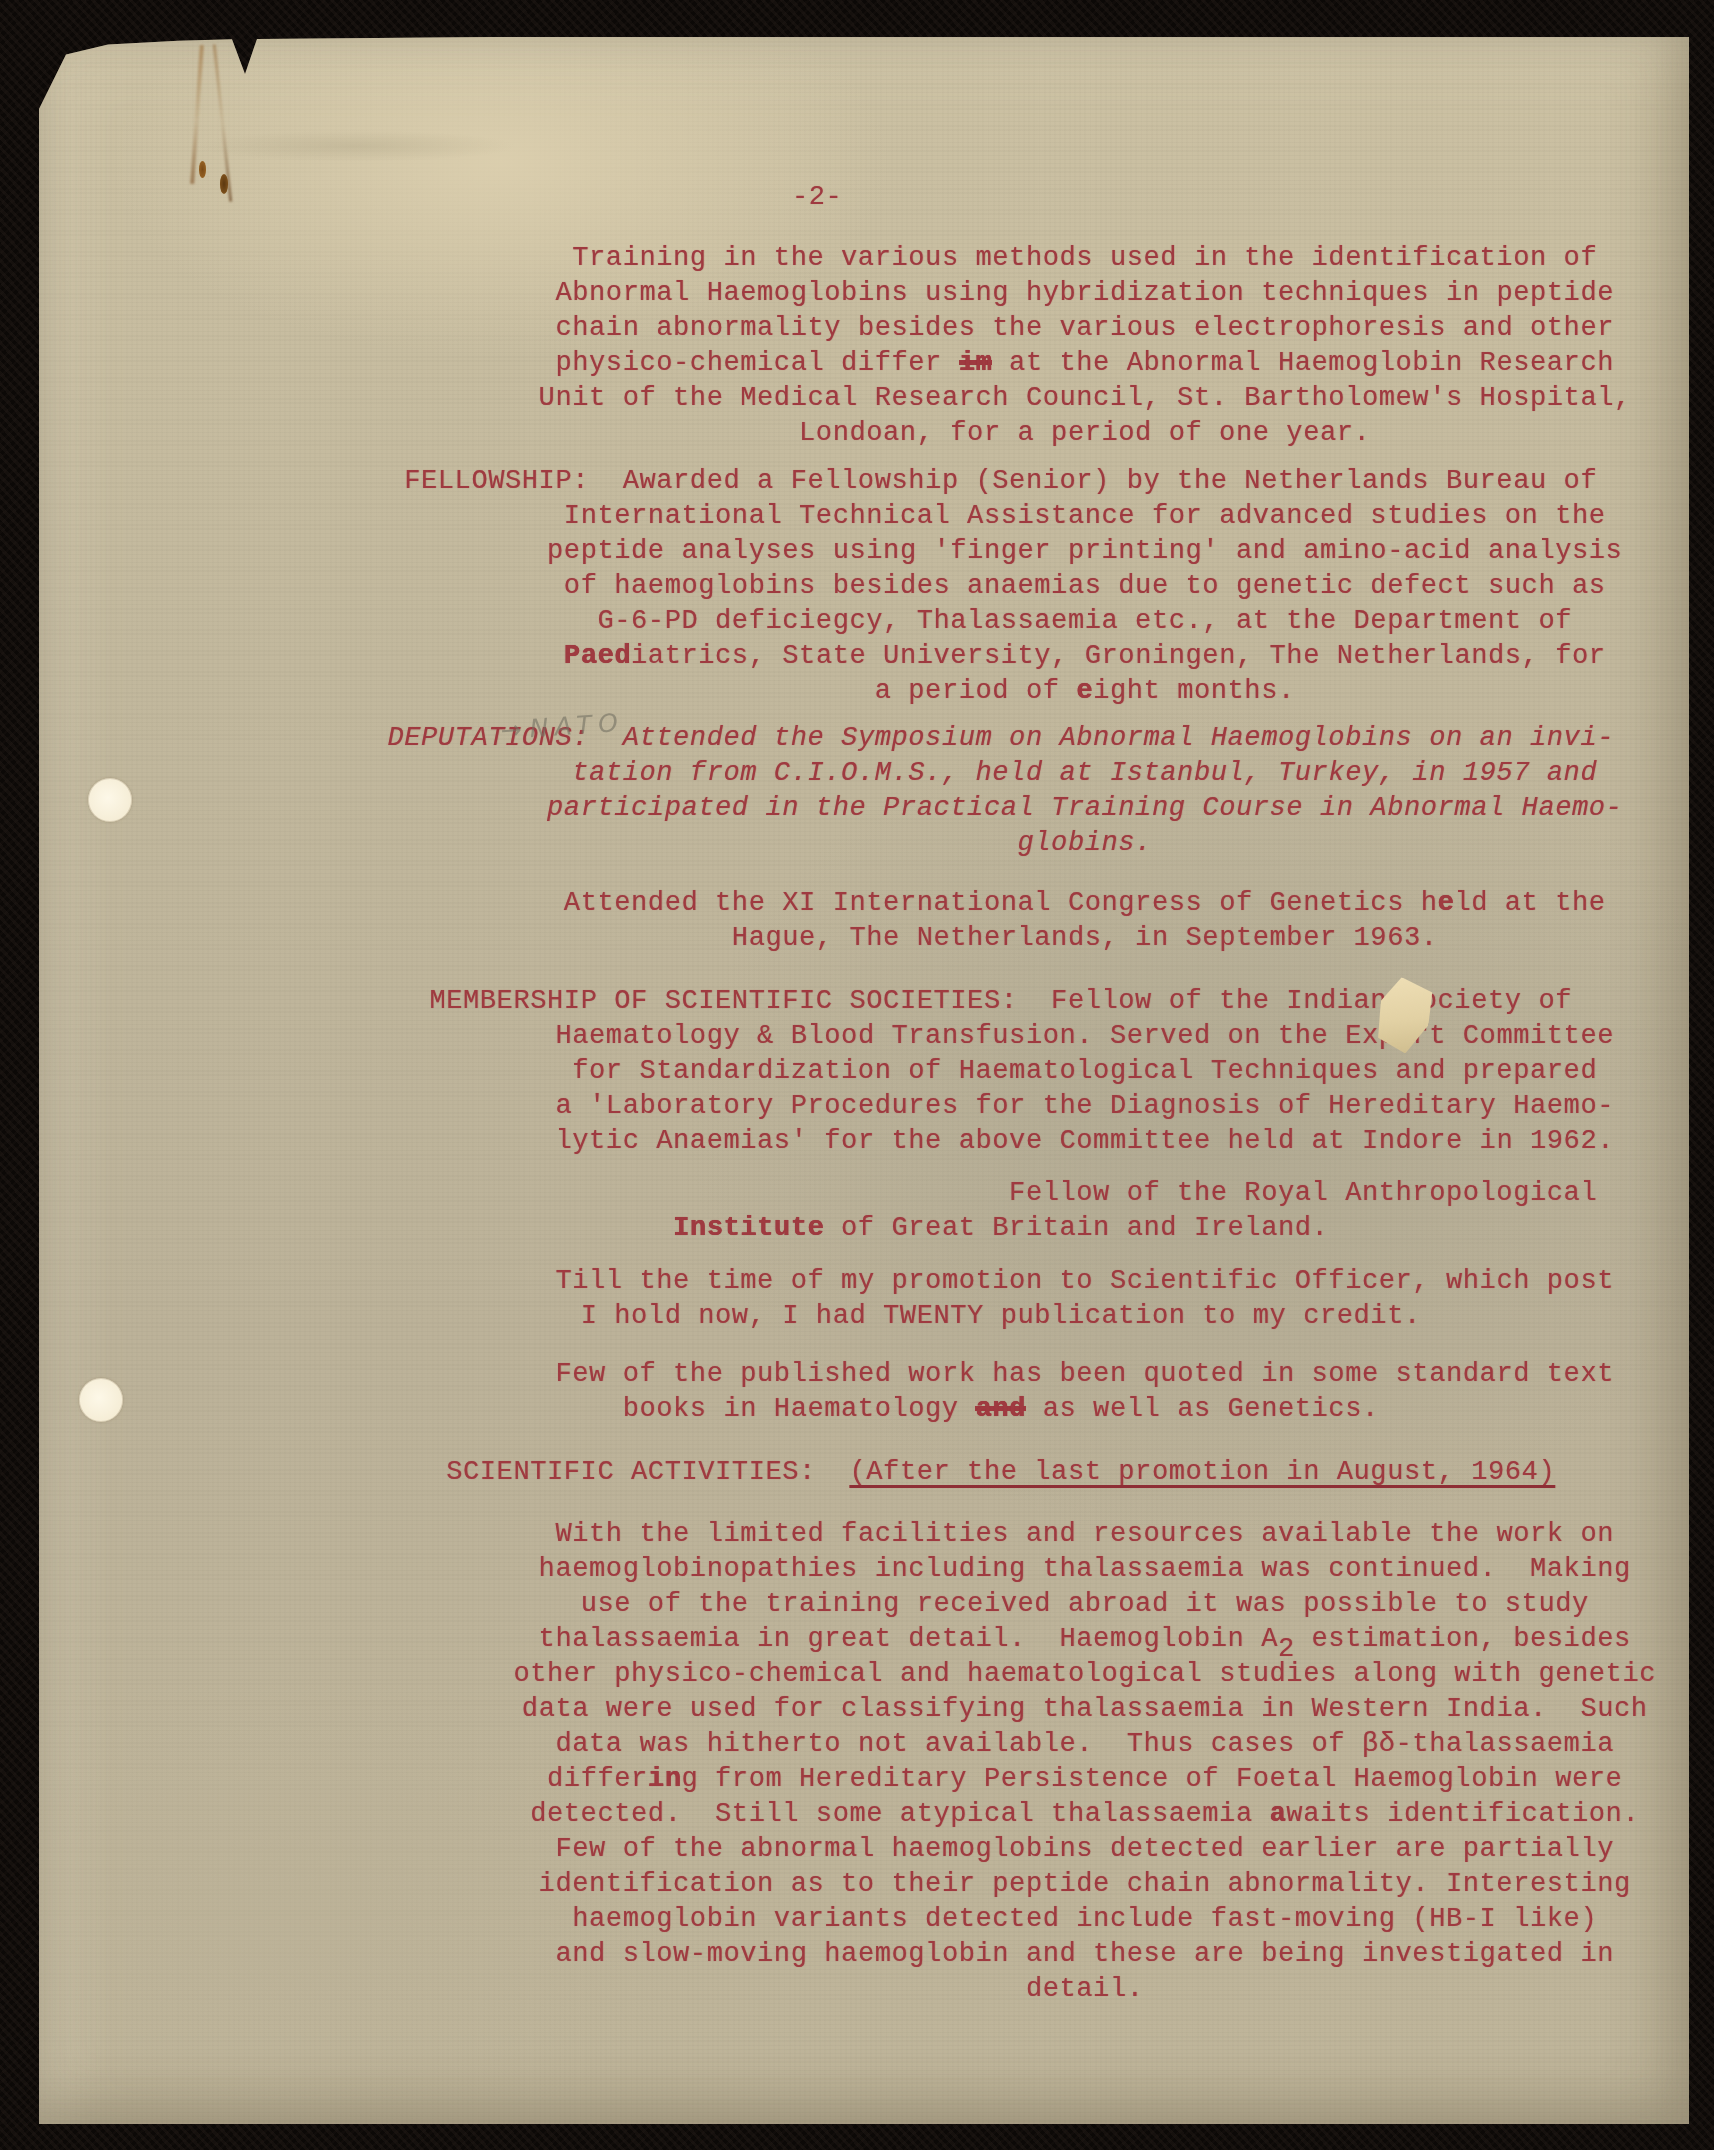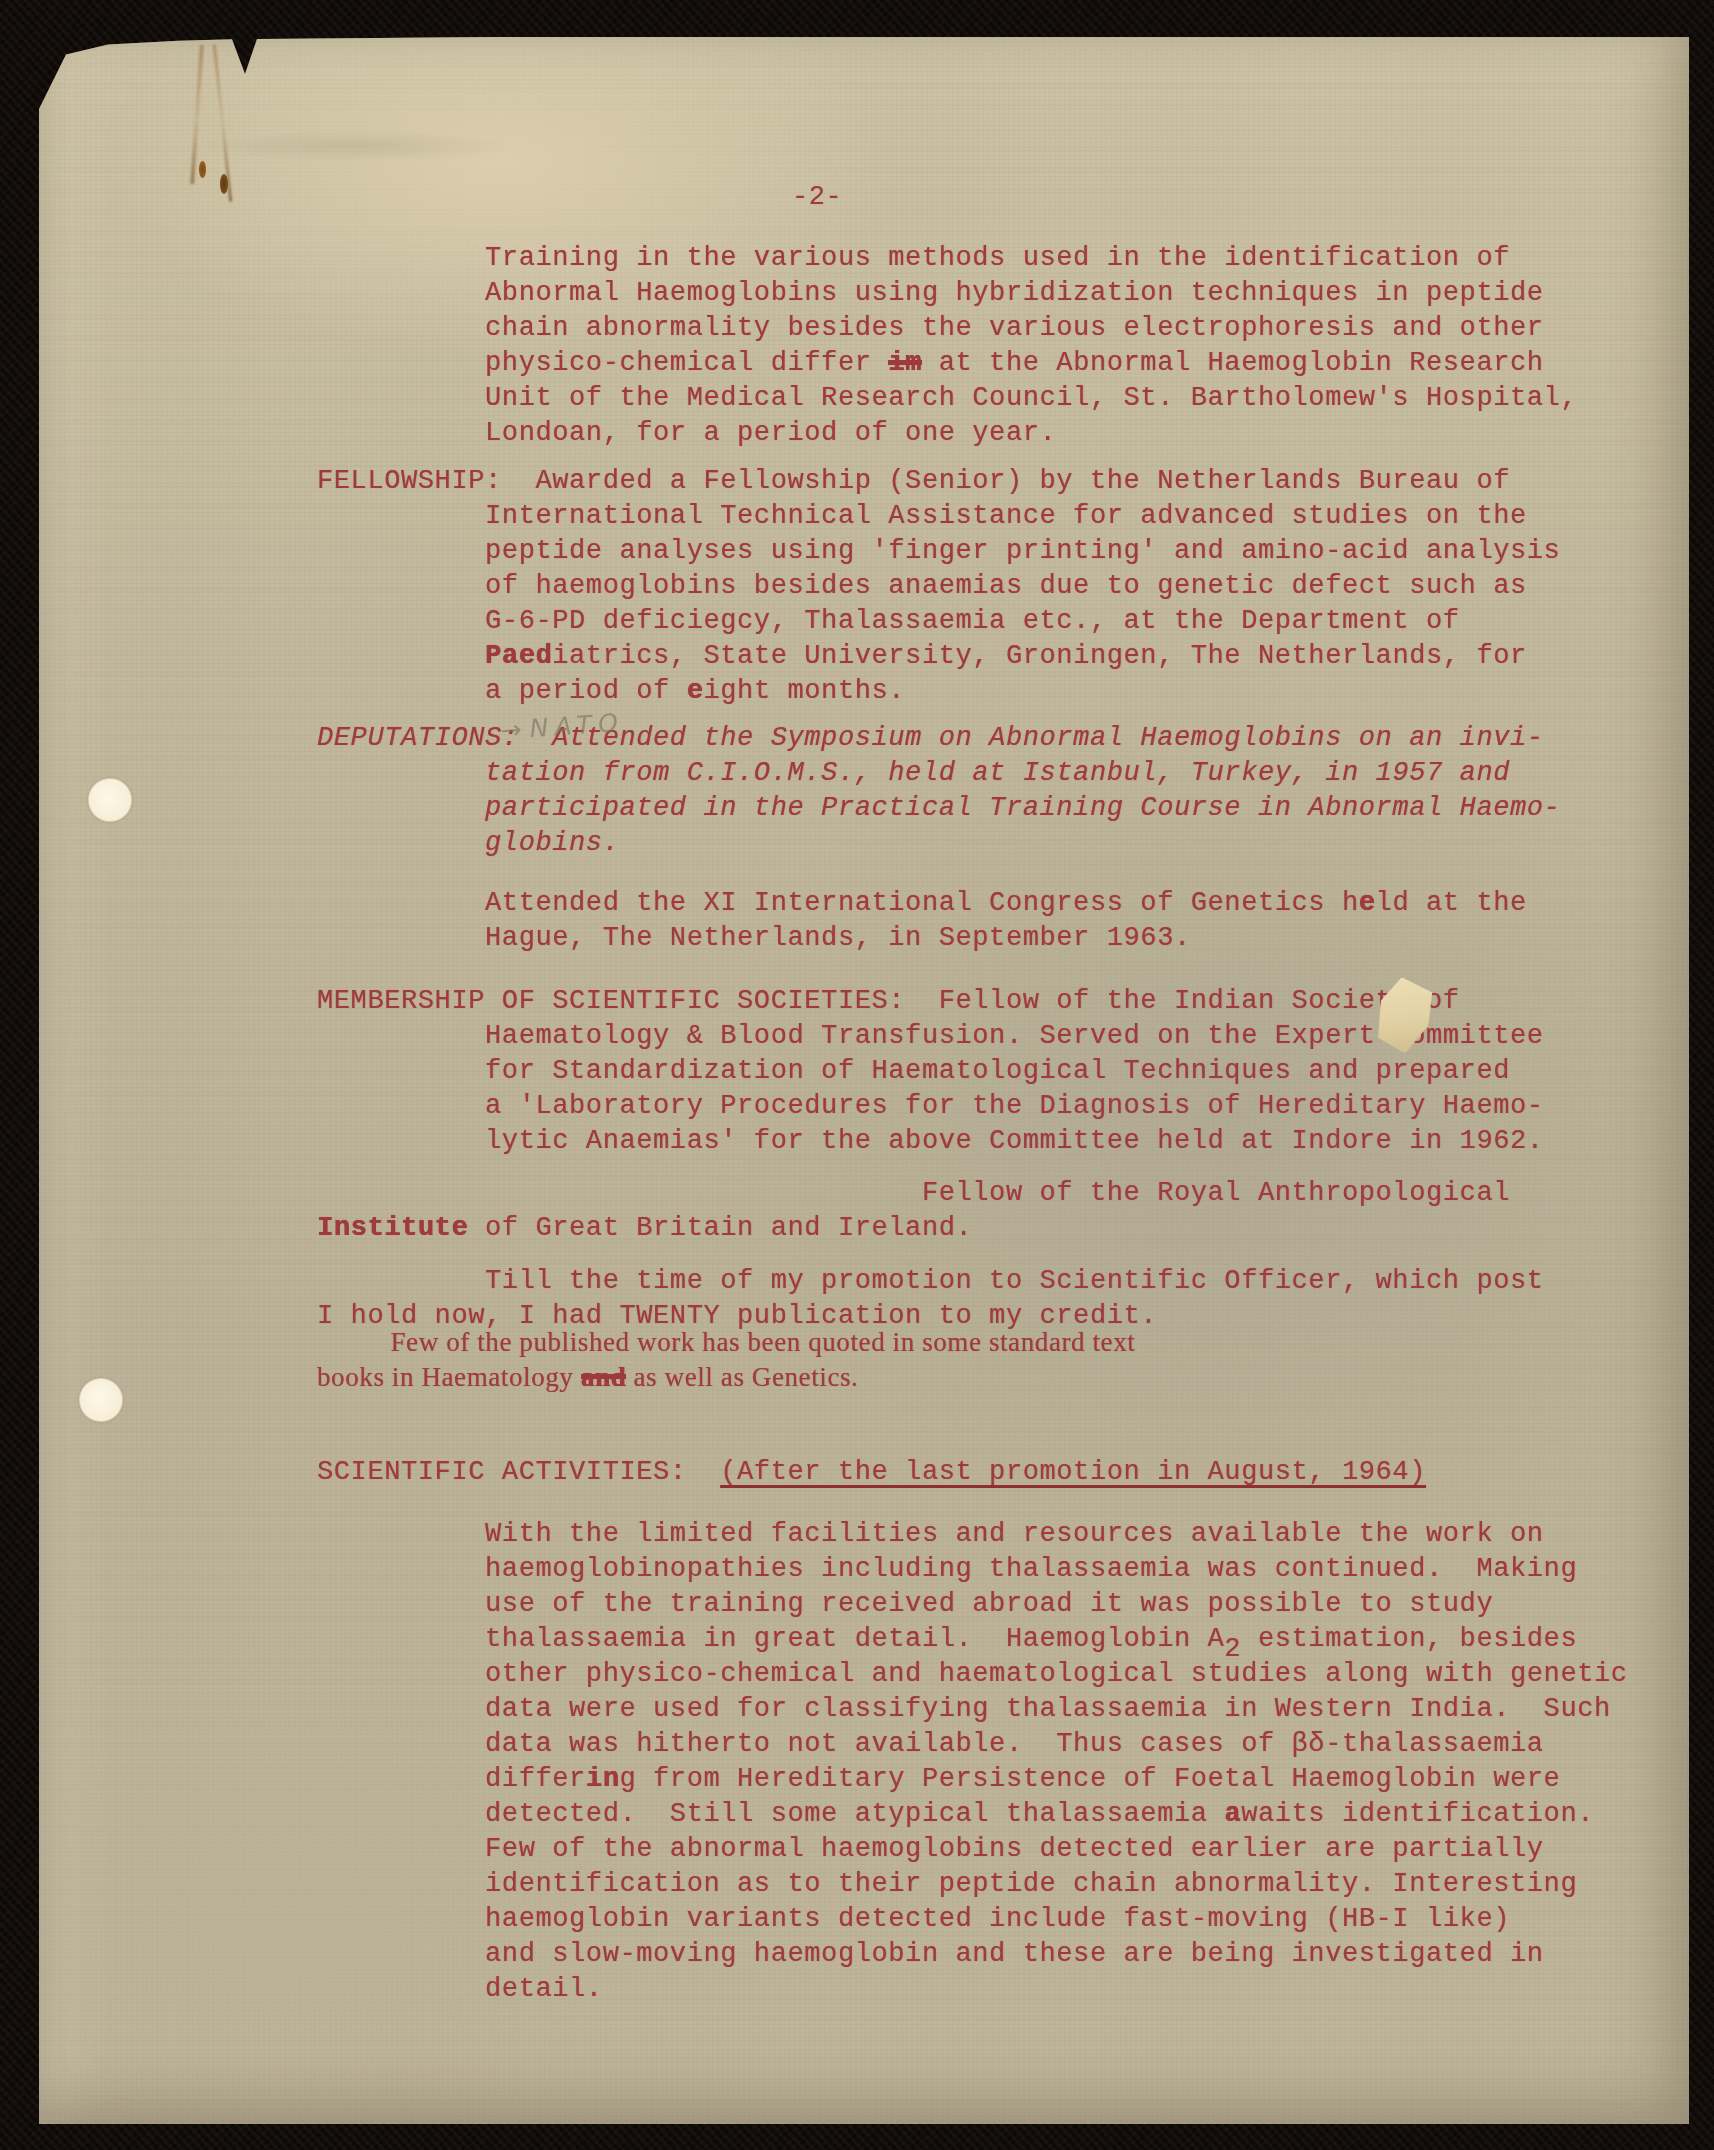--- a/index.html
+++ b/index.html
@@ -31,21 +31,21 @@
       inset 21px 16px 60px rgba(255,249,228,.28);
     clip-path:polygon(0 72px, 27px 17.6px, 69px 7.4px, 139px 3.7px, 193px 2.3px, 206px 37px, 218px 1.9px, 455px 0, 100% 0, 100% 100%, 0 100%);
   }
   .text-layer{position:absolute;left:0;top:0;width:100%;height:100%;z-index:2;}
   .tblock{
     position:absolute;left:278px;right:4.6px;
     color:#9f3a40;
     font-size:27px;letter-spacing:0.6px;
     text-shadow:0 0 0.9px rgba(158,44,52,.45), 0.7px 0.2px 0 rgba(158,44,52,.14);
   }
-  .tl{white-space:pre;height:35px;line-height:35px;}
+  .tl{white-space:pre;height:35px;line-height:35px;text-align:center;}
   .seg-b{font-weight:700;text-shadow:0.5px 0 0 currentColor,0 0 0.9px rgba(140,36,46,.6);}
   .seg-x{
     font-weight:700;
     background:linear-gradient(to bottom, rgba(0,0,0,0) 40%, currentColor 40%, currentColor 56%, rgba(0,0,0,0) 56%);
     text-shadow:0.5px 0 0 currentColor,0 0 0.9px rgba(140,36,46,.6);
     margin-top:32px;
   }
   .seg-u{text-decoration:underline;text-decoration-thickness:2.8px;text-underline-offset:6px;text-decoration-color:#8e2e35;}
   .seg-sub{position:relative;top:.38em;}
   .page-number{
@@ -145,21 +145,21 @@
           <div class="tl"><span>          lytic Anaemias' for the above Committee held at Indore in 1962.</span></div>
         </div>
       <div class="tblock" style="top: 1139px;">
           <div class="tl"><span>                                    Fellow of the Royal Anthropological</span></div>
           <div class="tl"><span class="seg-b">Institute</span><span> of Great Britain and Ireland.</span></div>
         </div>
       <div class="tblock" style="top: 1227px;">
           <div class="tl"><span>          Till the time of my promotion to Scientific Officer, which post</span></div>
           <div class="tl"><span>I hold now, I had TWENTY publication to my credit.</span></div>
         </div>
-      <div class="tblock" style="top: 1288px; font-family: Liberation Serif, serif;">
+      <div class="tblock" style="top: 1320px;">
           <div class="tl"><span>          Few of the published work has been quoted in some standard text</span></div>
           <div class="tl"><span>books in Haematology </span><span class="seg-x">and</span><span> as well as Genetics.</span></div>
         </div>
       <div class="tblock" style="top: 1418px;">
           <div class="tl"><span>SCIENTIFIC ACTIVITIES:  </span><span class="seg-u">(After the last promotion in August, 1964)</span></div>
         </div>
       <div class="tblock" style="top: 1480px;">
           <div class="tl"><span>          With the limited facilities and resources available the work on</span></div>
           <div class="tl"><span>          haemoglobinopathies including thalassaemia was continued.  Making</span></div>
           <div class="tl"><span>          use of the training received abroad it was possible to study</span></div>

